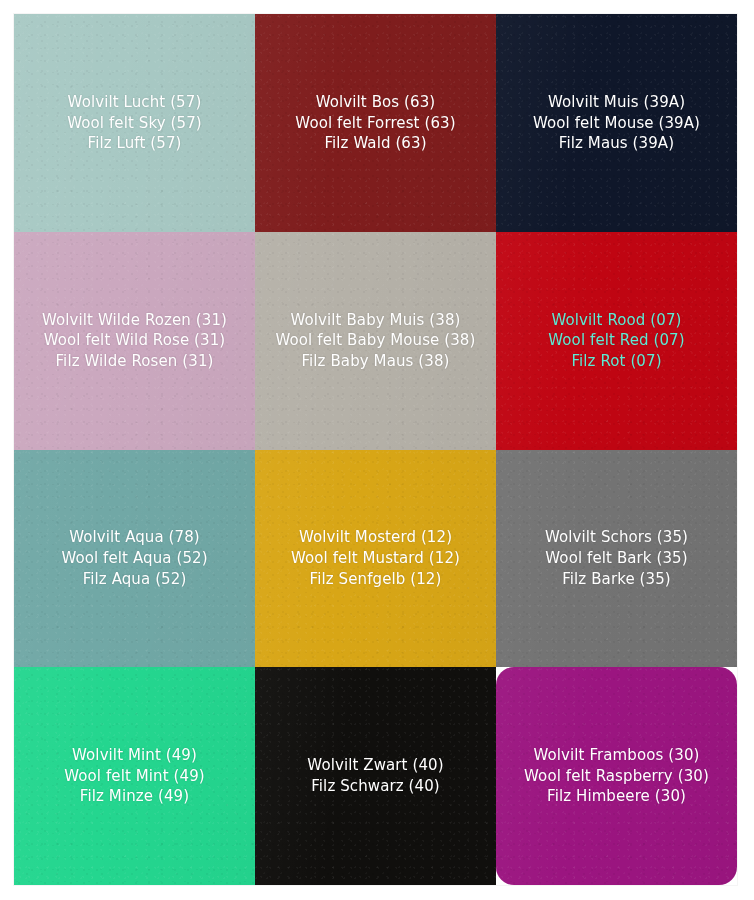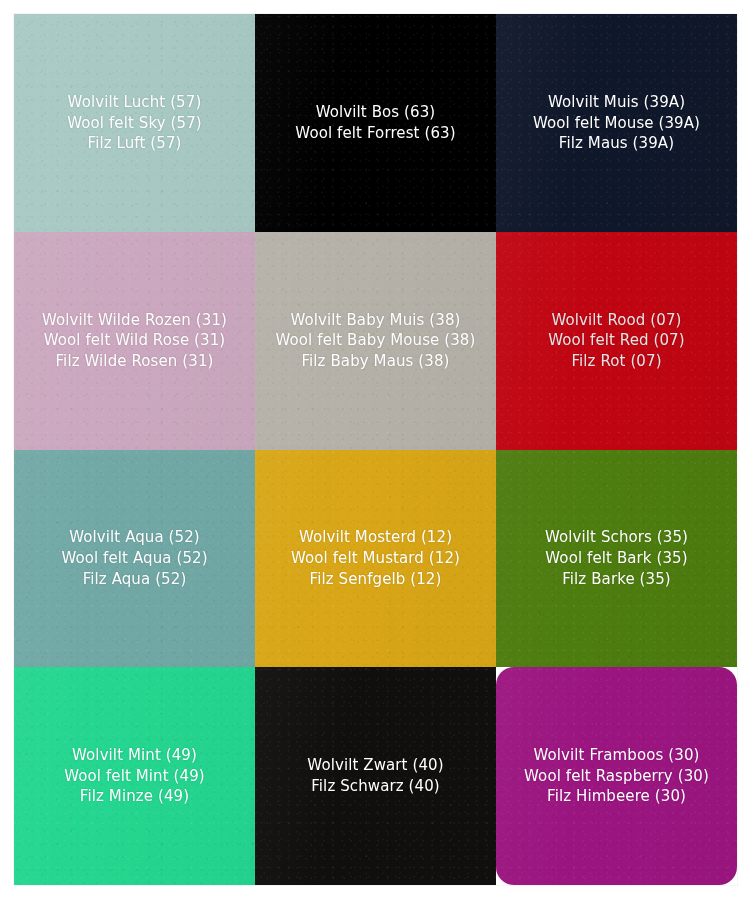--- a/index.html
+++ b/index.html
@@ -86,24 +86,25 @@
 <body>
 
 <div id="swatch-chart" style="background: rgb(255, 255, 255);">
     <div class="swatch" style="background: rgb(168, 201, 196);">
       <div class="swatch-labels" style="color: rgb(255, 255, 255);">
         <span class="label-line">Wolvilt Lucht (57)</span>
         <span class="label-line">Wool felt Sky (57)</span>
         <span class="label-line">Filz Luft (57)</span>
       </div>
     </div>
-    <div class="swatch" style="background: #000000; align-items: center;">
+    <div class="swatch" style="background: #7f1d1d; align-items: center;">
       <div class="swatch-labels" style="color: rgb(255, 255, 255);">
         <span class="label-line">Wolvilt Bos (63)</span>
         <span class="label-line">Wool felt Forrest (63)</span>
+        <span class="label-line">Filz Wald (63)</span>
       </div>
     </div>
     <div class="swatch" style="background: #0f172a;">
       <div class="swatch-labels" style="color: rgb(255, 255, 255);">
         <span class="label-line">Wolvilt Muis (39A)</span>
         <span class="label-line">Wool felt Mouse (39A)</span>
         <span class="label-line">Filz Maus (39A)</span>
       </div>
     </div>
     <div class="swatch" style="background: rgb(203, 168, 191);">
@@ -114,41 +115,41 @@
       </div>
     </div>
     <div class="swatch" style="background: rgb(181, 177, 168);">
       <div class="swatch-labels" style="color: rgb(255, 255, 255);">
         <span class="label-line">Wolvilt Baby Muis (38)</span>
         <span class="label-line">Wool felt Baby Mouse (38)</span>
         <span class="label-line">Filz Baby Maus (38)</span>
       </div>
     </div>
     <div class="swatch" style="background: rgb(192, 5, 18);">
-      <div class="swatch-labels" style="color: #e5e5e5;">
+      <div class="swatch-labels" style="color: #5eead4;">
         <span class="label-line">Wolvilt Rood (07)</span>
         <span class="label-line">Wool felt Red (07)</span>
         <span class="label-line">Filz Rot (07)</span>
       </div>
     </div>
     <div class="swatch" style="background: rgb(113, 168, 166);">
       <div class="swatch-labels" style="color: rgb(255, 255, 255);">
-        <span class="label-line">Wolvilt Aqua (52)</span>
+        <span class="label-line">Wolvilt Aqua (78)</span>
         <span class="label-line">Wool felt Aqua (52)</span>
         <span class="label-line">Filz Aqua (52)</span>
       </div>
     </div>
     <div class="swatch" style="background: rgb(216, 166, 22);">
       <div class="swatch-labels" style="color: rgb(255, 255, 255);">
         <span class="label-line">Wolvilt Mosterd (12)</span>
         <span class="label-line">Wool felt Mustard (12)</span>
         <span class="label-line">Filz Senfgelb (12)</span>
       </div>
     </div>
-    <div class="swatch" style="background: #4d7c0f;">
+    <div class="swatch" style="background: #737373;">
       <div class="swatch-labels" style="color: rgb(255, 255, 255);">
         <span class="label-line">Wolvilt Schors (35)</span>
         <span class="label-line">Wool felt Bark (35)</span>
         <span class="label-line">Filz Barke (35)</span>
       </div>
     </div>
     <div class="swatch" style="background: rgb(36, 214, 143);">
       <div class="swatch-labels" style="color: rgb(255, 255, 255);">
         <span class="label-line">Wolvilt Mint (49)</span>
         <span class="label-line">Wool felt Mint (49)</span>

